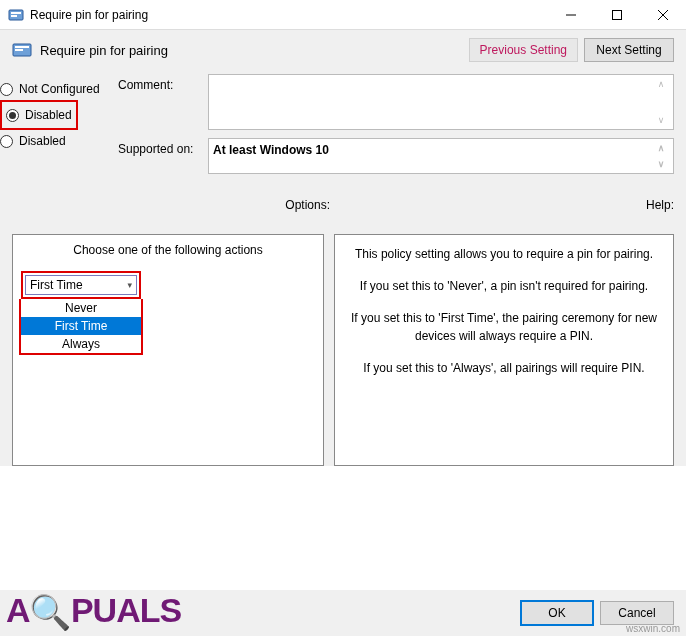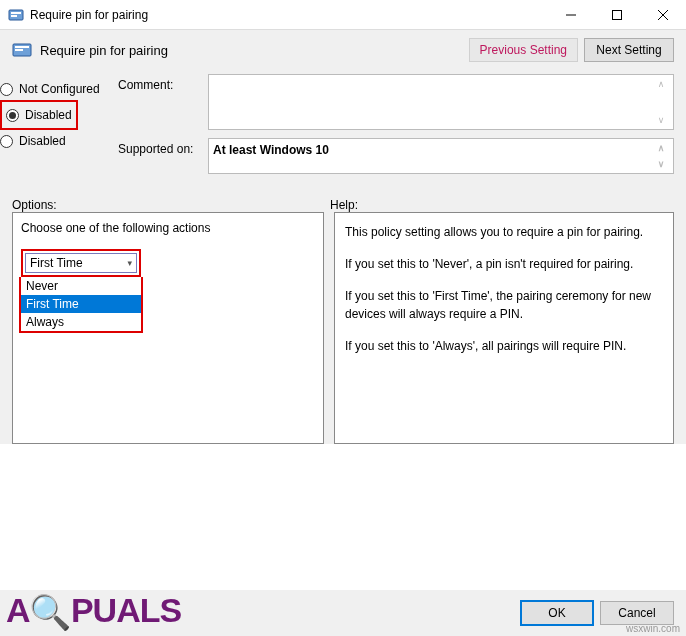--- a/index.html
+++ b/index.html
@@ -120,38 +120,40 @@
       display: flex; flex-direction: column; justify-content: space-between;
       color: #bbb;
       font-size: 9px;
       text-align: center;
     }
     .supported-box { min-height: 36px; font-weight: bold; }
     
     .labels-row {
       display: flex;
       background: #f0f0f0;
-      padding: 6px 12px 0 12px;
+      padding: 6px 12px 22px 12px;
+      text-align: right;
     }
     .labels-row .left { flex: 0 0 318px; }
     .labels-row .right { flex: 1; }
     
     .panels {
       display: flex;
       padding: 0 12px;
       gap: 10px;
       background: #f0f0f0;
     }
     .panel {
       border: 1px solid #888;
       background: #fff;
       height: 232px;
       padding: 8px;
       font-size: 12px;
       position: relative;
+      text-align: center;
     }
     .panel.options { flex: 0 0 312px; }
     .panel.help { flex: 1; padding: 10px; line-height: 1.5; }
     .panel.help p { margin-bottom: 14px; }
     .options .subtitle { margin-bottom: 14px; }
     .dropdown-wrap {
       width: 120px;
       border: 2px solid #d00;
       padding: 2px;
     }

